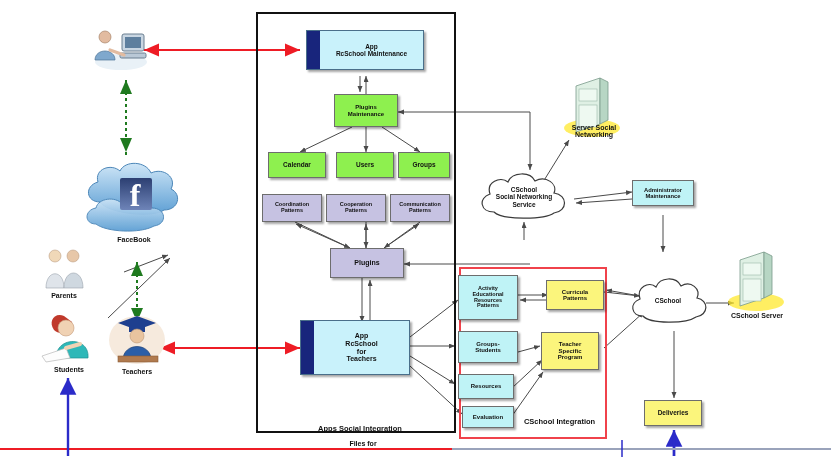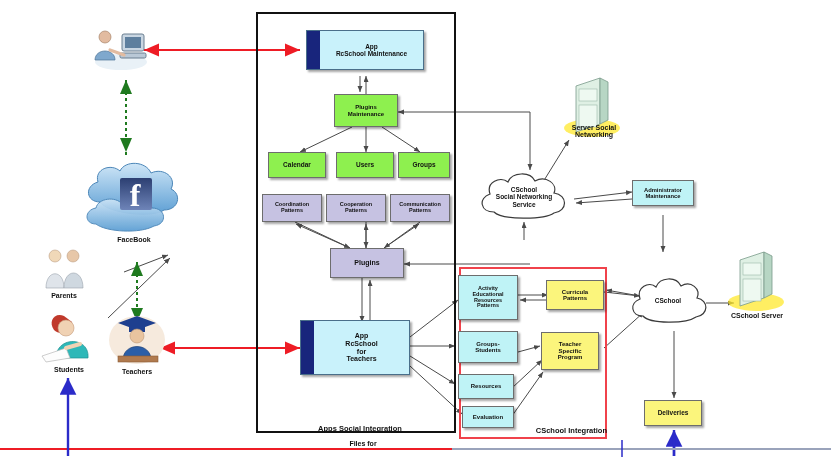--- a/index.html
+++ b/index.html
@@ -127,21 +127,21 @@
       <path d="M674,456 L674,432"></path>
     </g>
     <line x1="452" y1="449" x2="831" y2="449" stroke="#9aa3bb" stroke-width="2"></line>
     <line x1="622" y1="440" x2="622" y2="457" stroke="#2b2bc9" stroke-width="1.5"></line>
   </svg>
 
   <div class="grpbox grp-black" style="left:256px;top:12px;width:200px;height:421px;"></div>
   <div class="grplabel" style="left:300px;top:424px;width:120px;text-align:center;">Apps Social Integration</div>
 
   <div class="grpbox grp-red" style="left:459px;top:267px;width:148px;height:172px;"></div>
-  <div class="grplabel" style="left:512px;top:426px;width:95px;text-align:right;">CSchool Integration</div>
+  <div class="grplabel" style="left:512px;top:417px;width:95px;text-align:center;">CSchool Integration</div>
 
   <div class="node appbox" style="left:306px;top:30px;width:118px;height:40px;position:absolute;font-size:6.5px;">
     <span class="bar"></span>
     <span class="txt" style="white-space:pre-line;">App
 RcSchool Maintenance</span>
   </div>
 
   <div class="node appbox" style="left:300px;top:320px;width:110px;height:55px;position:absolute;font-size:7px;">
     <span class="bar"></span>
     <span class="txt" style="white-space:pre-line;">App

